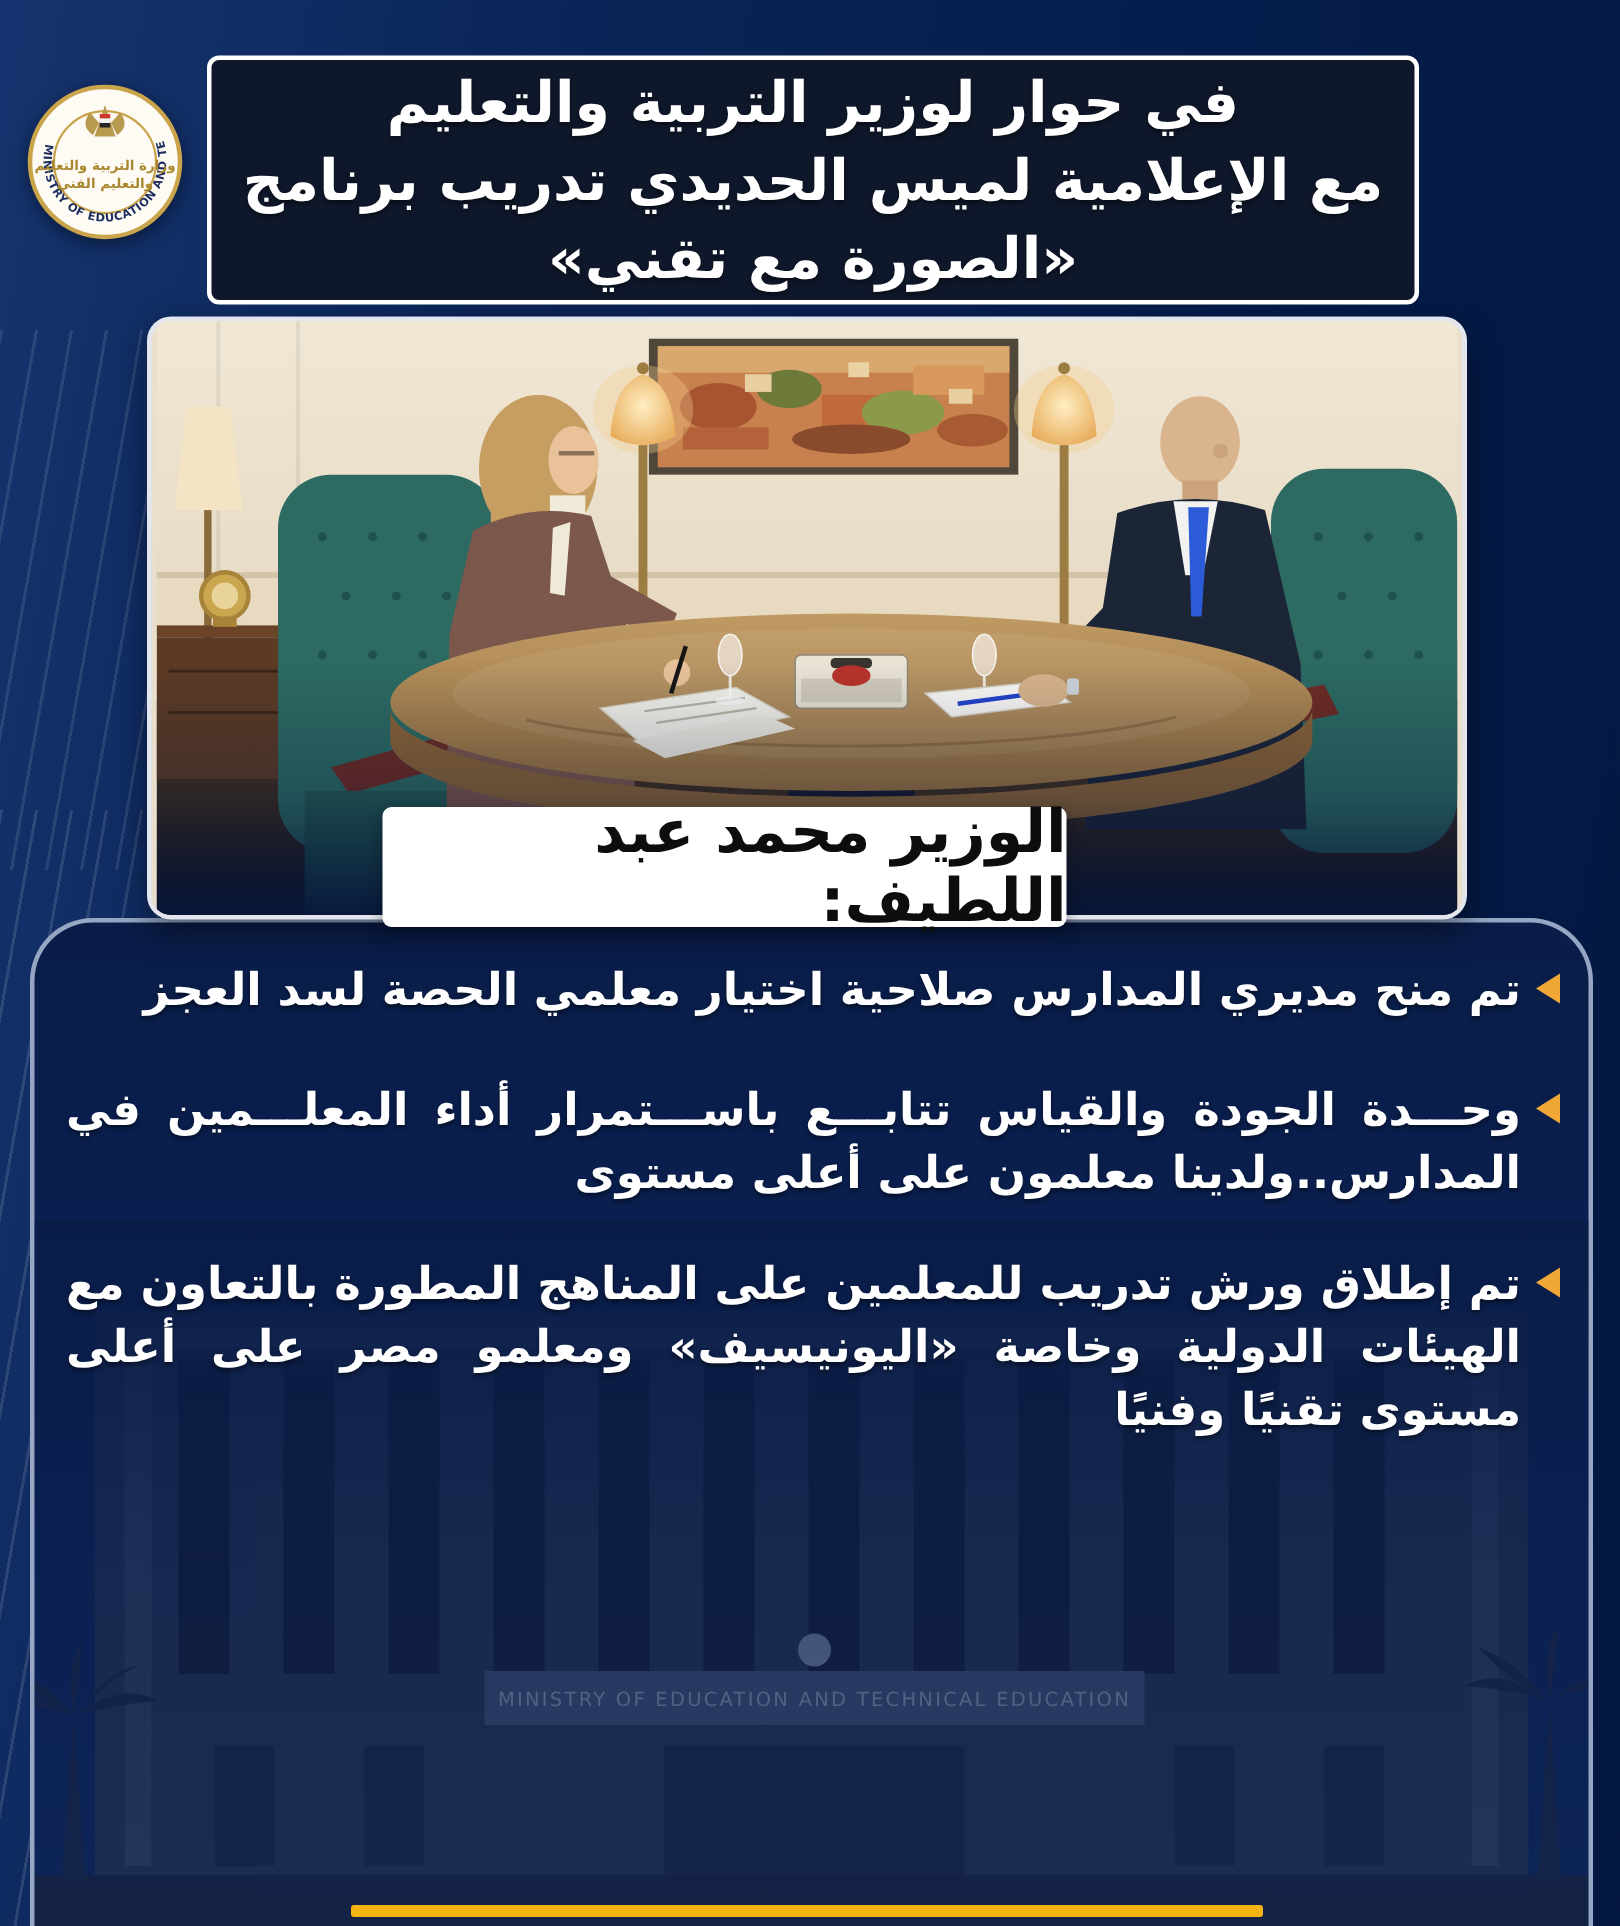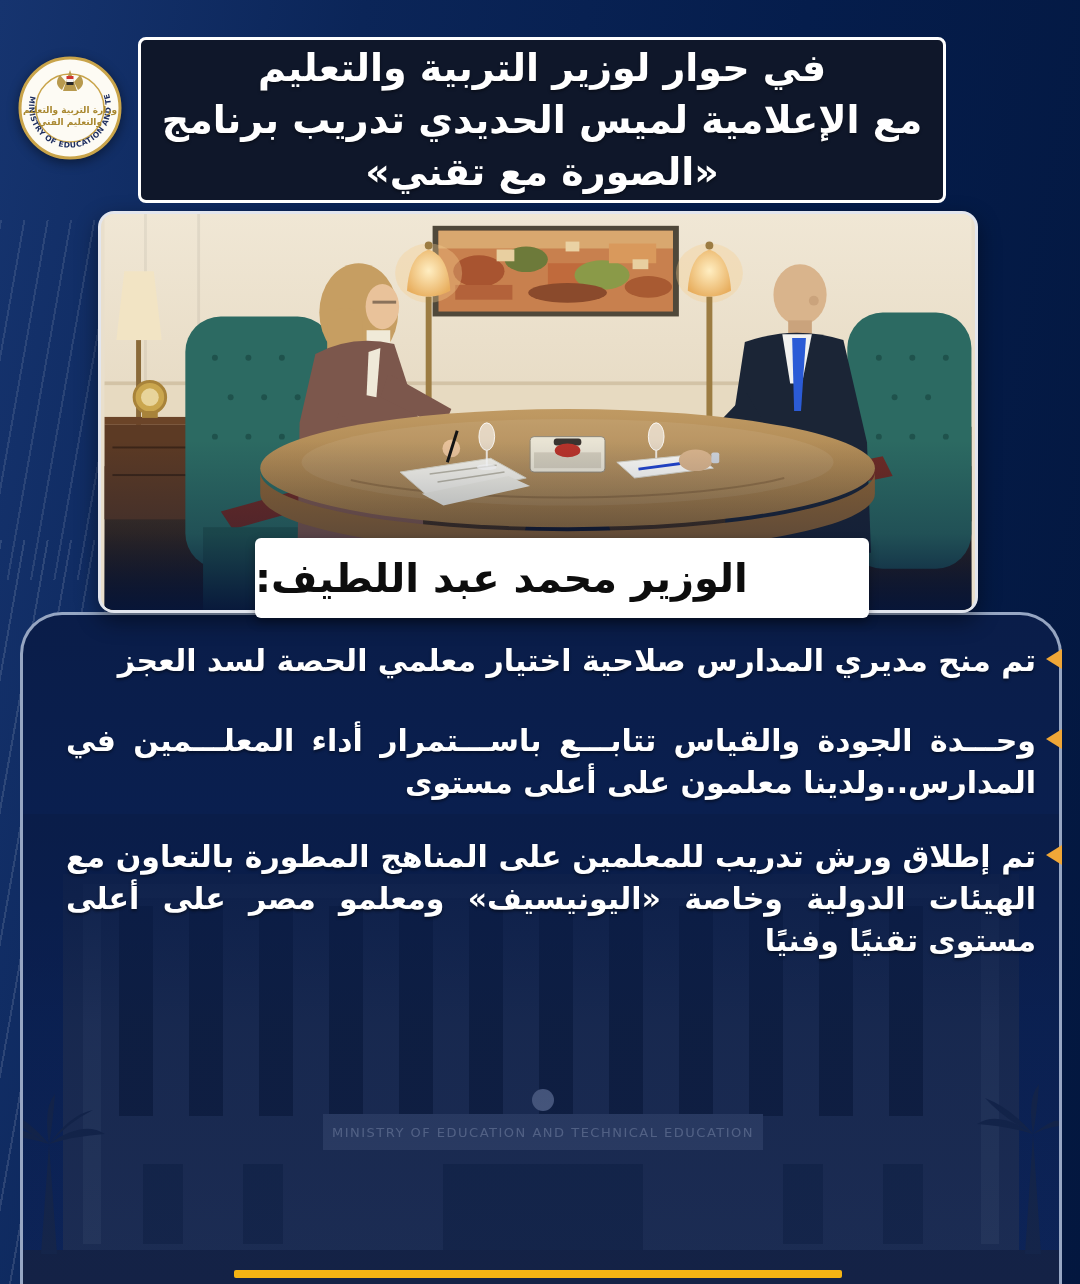--- a/index.html
+++ b/index.html
@@ -32,26 +32,26 @@
   .photo svg{display:block;}
 
   .panel{position:absolute;left:20px;top:612px;width:1042px;height:672px;
     box-sizing:border-box;border:3px solid rgba(186,200,224,0.8);border-bottom:none;
     border-radius:42px 42px 0 0;overflow:hidden;
     background:linear-gradient(180deg,#0a1d49 0%,#0a2052 45%,#0d2458 100%);}
   .building{position:absolute;left:0;bottom:0;width:1036px;height:470px;opacity:.55;}
   .panel-shade{position:absolute;left:0;bottom:0;width:100%;height:470px;
     background:linear-gradient(180deg,#0a1d49 0%,rgba(10,29,73,0.25) 45%,rgba(10,29,73,0) 100%);}
 
-  .minister-box{position:absolute;left:255px;top:538px;width:614px;height:80px;
-    background:#ffffff;border-radius:6px;display:flex;align-items:center;justify-content:flex-start;
+  .minister-box{position:absolute;left:255px;top:538px;width:456px;height:80px;
+    background:#ffffff;border-radius:6px;display:flex;align-items:center;justify-content:flex-end;
     box-shadow:0 4px 10px rgba(0,0,0,.35);}
   .minister-box .mname{direction:rtl;color:#0d0d0d;font-weight:bold;font-size:40px;}
 
-  .quotes{position:absolute;left:44px;top:640px;width:996px;direction:rtl;margin-left:22px;}
+  .quotes{position:absolute;left:44px;top:640px;width:996px;direction:rtl;}
   .quote{display:flex;align-items:flex-start;gap:10px;}
   .q-marker{flex:0 0 auto;width:0;height:0;margin-top:9px;
     border-top:10px solid transparent;border-bottom:10px solid transparent;
     border-right:16px solid #f0a737;}
   .q-text{flex:1;color:#ffffff;font-weight:bold;font-size:30px;line-height:42px;
     text-align:justify;text-shadow:0 2px 3px rgba(0,0,0,.45);}
   .quote.m1{margin-bottom:38px;} .quote.m2{margin-bottom:34px;} .quote.m3{margin-bottom:32px;}
   .quote.m4{margin-bottom:22px;} .quote.m5{margin-bottom:42px;}
 
   .underline-bar{position:absolute;left:234px;top:1270px;width:608px;height:8px;

